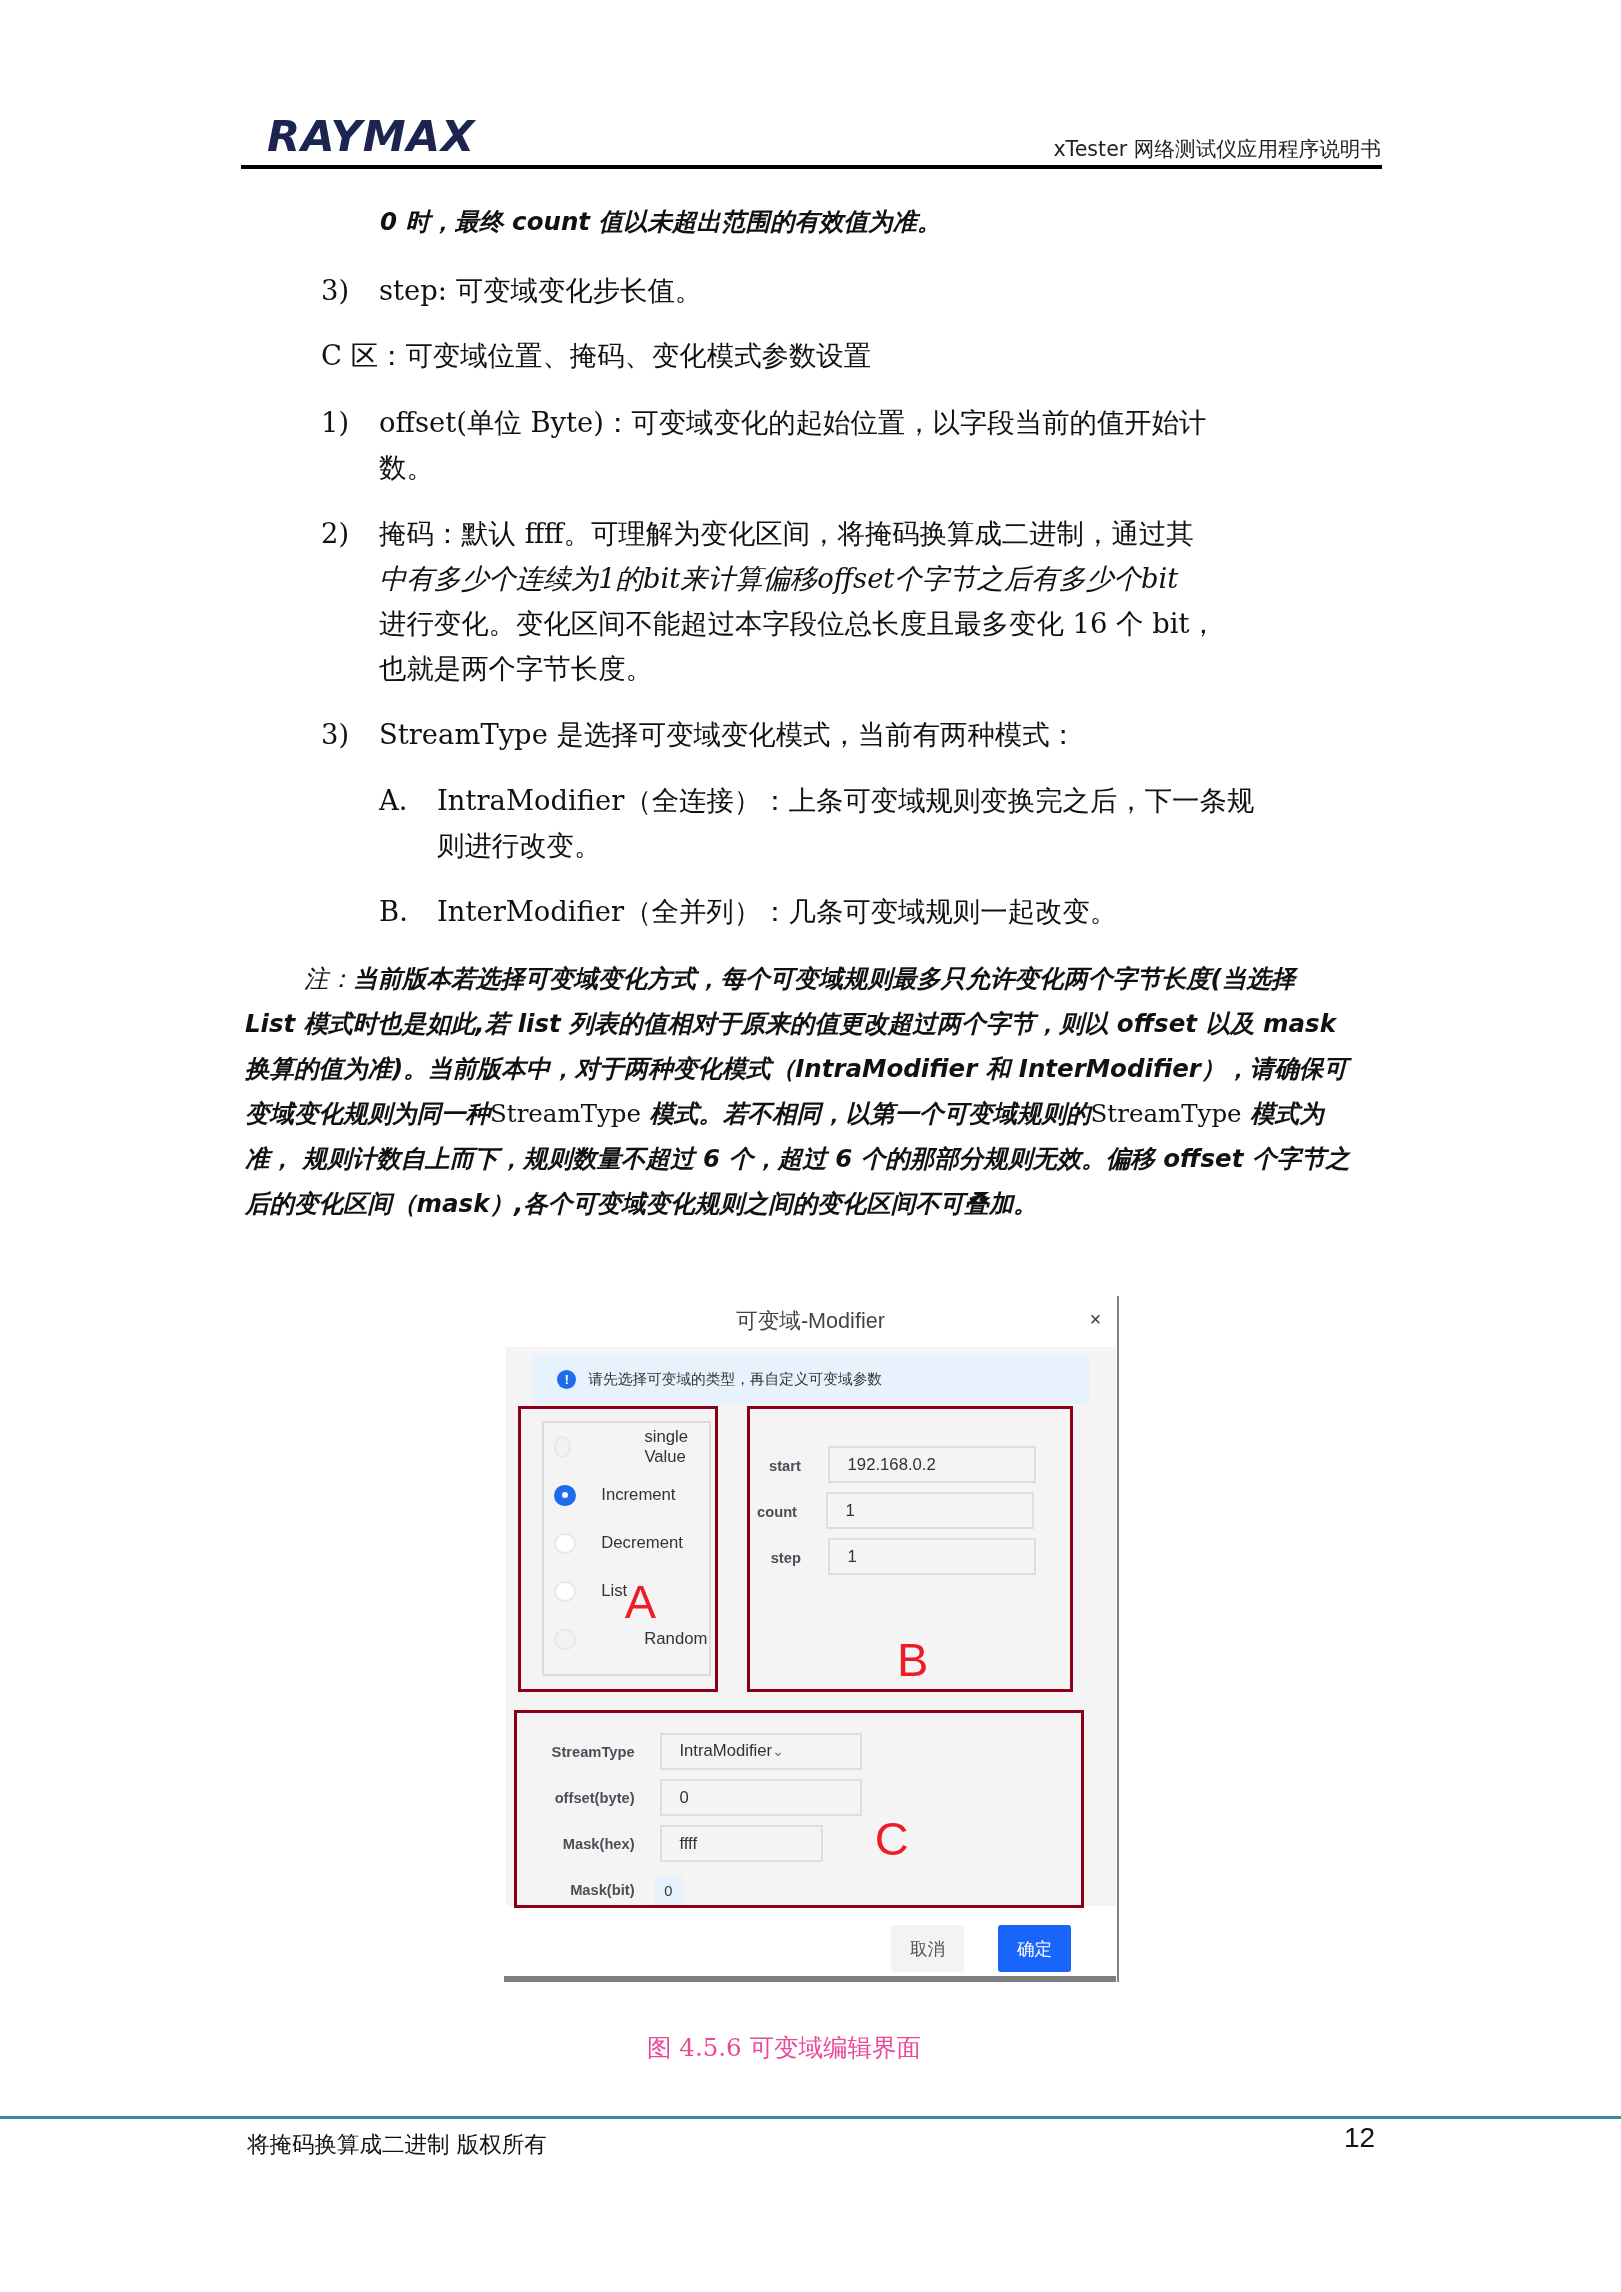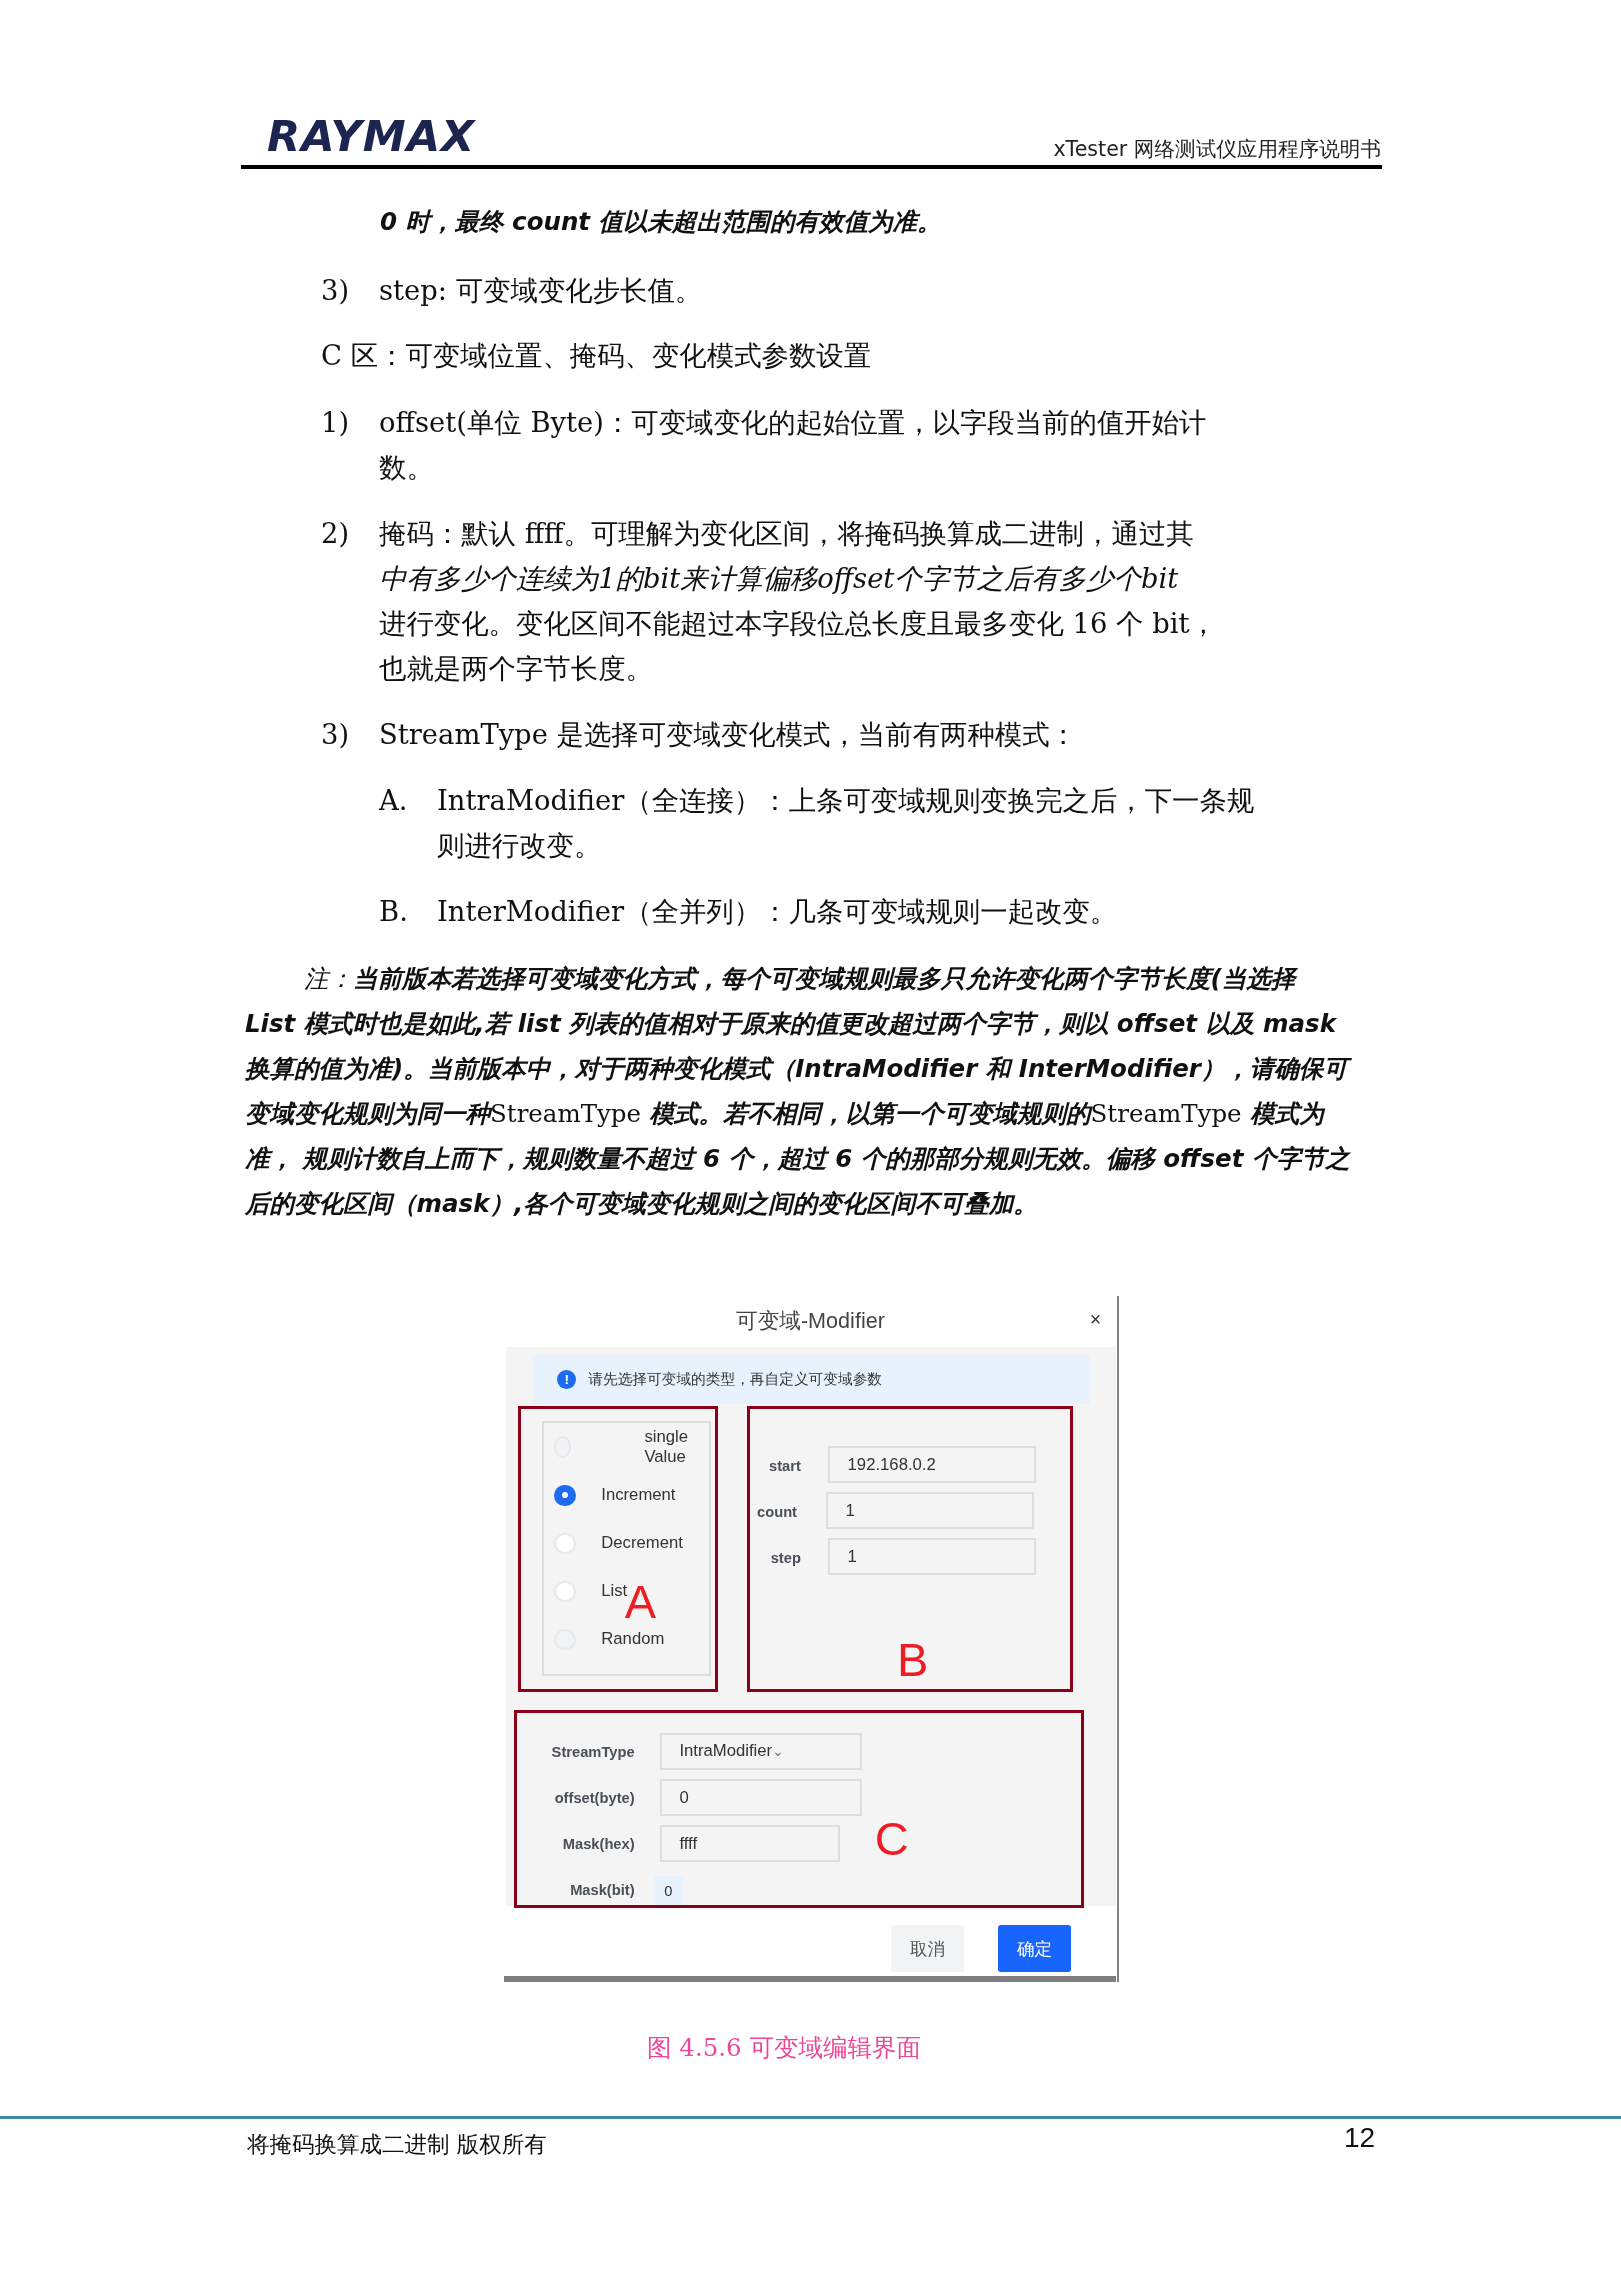--- a/index.html
+++ b/index.html
@@ -121,21 +121,21 @@
           <span class="radio-label">Increment</span>
         </div>
         <div class="radio-row" style="top:106px;">
           <span class="radio"></span>
           <span class="radio-label">Decrement</span>
         </div>
         <div class="radio-row" style="top:154px;">
           <span class="radio"></span>
           <span class="radio-label">List</span>
         </div>
-        <div class="radio-row" style="top:202px;">
+        <div class="radio-row" style="top:202px;gap:43px;">
           <span class="radio disabled"></span>
           <span class="radio-label">Random</span>
         </div>
       </div>
       <div class="zone-letter" style="left:104px; top:165px;">A</div>
     </div>
 
     <div class="box box-b">
       <div class="field-label" style="left:5.9px; top:49px; width:45px;">start</div>
       <div class="field-input" style="left:78px; top:37px; width:208px;">192.168.0.2</div>
@@ -148,21 +148,21 @@
 
     <div class="box box-c">
       <div class="field-label" style="left:9.8px; top:31px; width:108px;">StreamType</div>
       <div class="field-input select" style="left:143px; top:19.6px; width:202px;">
         <span>IntraModifier</span>
         <span class="chev">⌄</span>
       </div>
       <div class="field-label" style="left:9.8px; top:77px; width:108px;">offset(byte)</div>
       <div class="field-input" style="left:143px; top:66px; width:202px;">0</div>
       <div class="field-label" style="left:9.8px; top:123px; width:108px;">Mask(hex)</div>
-      <div class="field-input" style="left:143px; top:112px; width:180px;">ffff</div>
+      <div class="field-input" style="left:143px; top:112px; width:163px;">ffff</div>
       <div class="field-label" style="left:9.8px; top:169px; width:108px;">Mask(bit)</div>
       <div class="mask-bit" style="left:137px; top:163px;">0</div>
       <div class="zone-letter" style="left:358px; top:98px;">C</div>
     </div>
   </div>
 
   <div class="btn btn-cancel">取消</div>
   <div class="btn btn-ok">确定</div>
   <div class="hexstrip"></div>
 </div>

